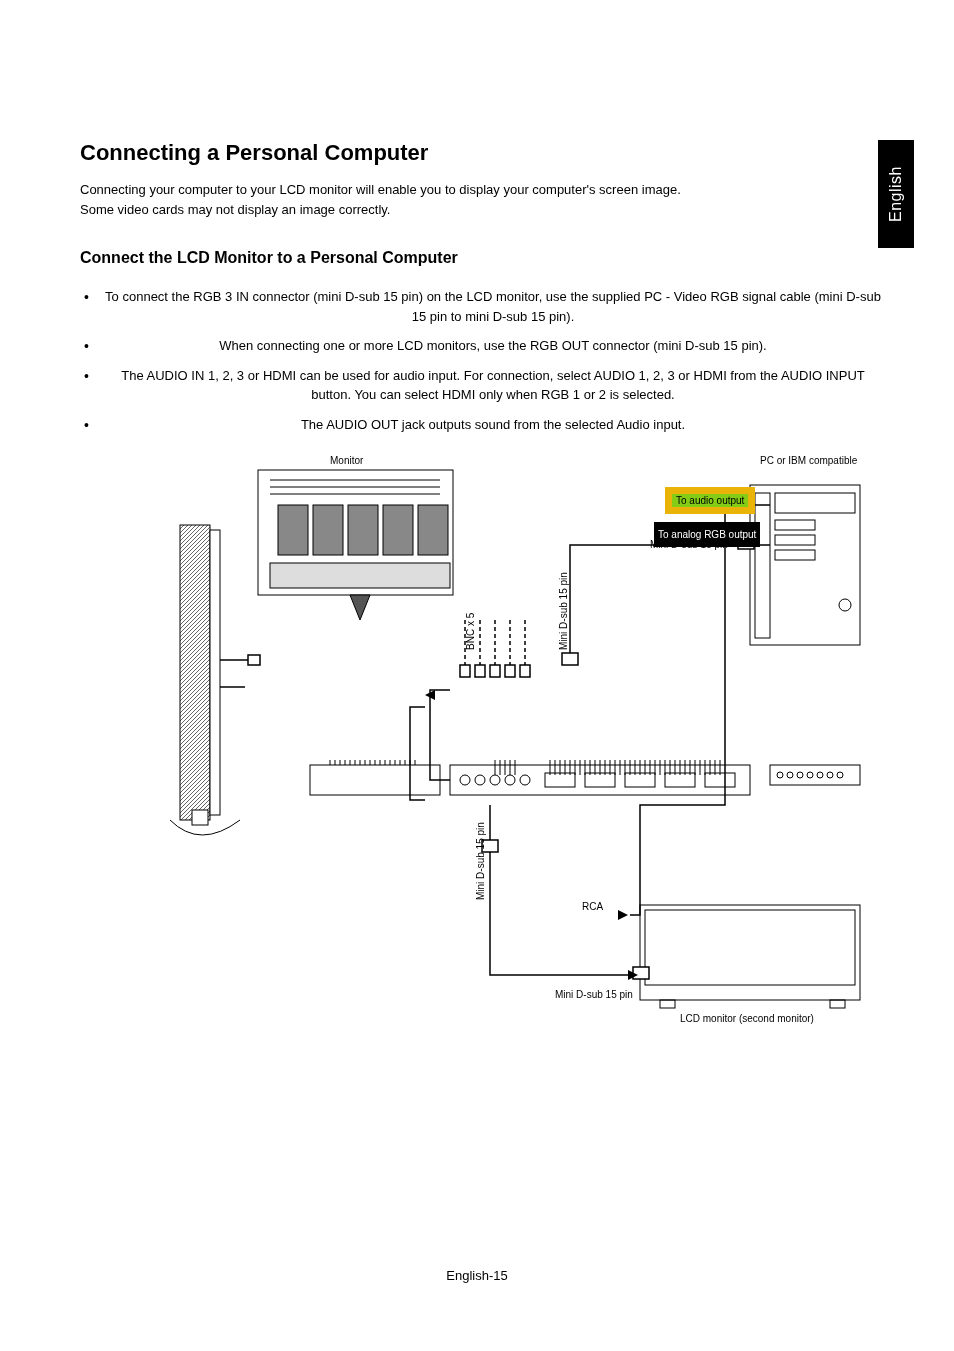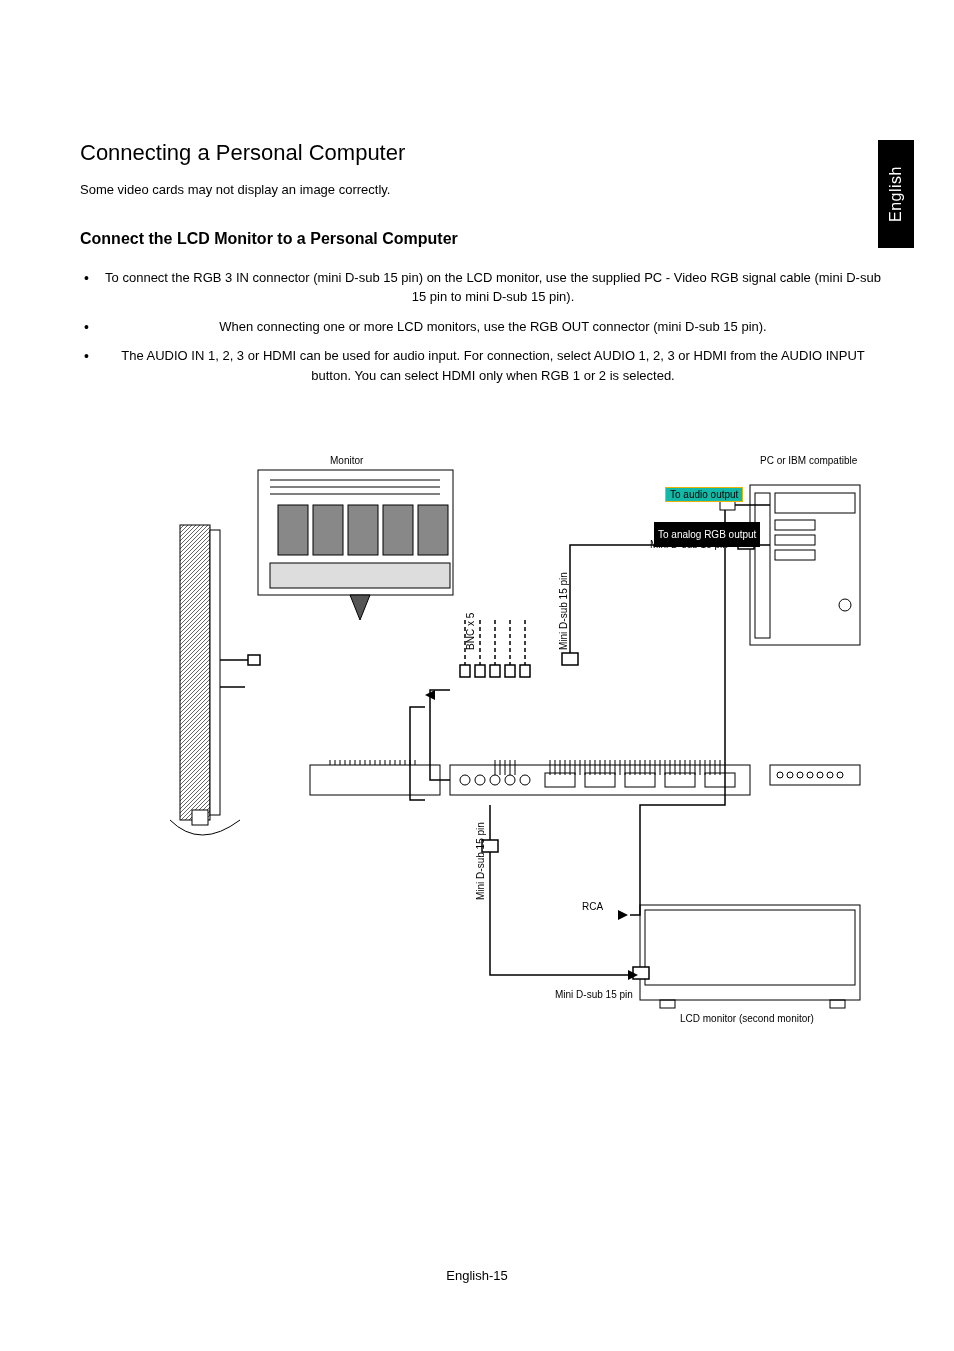--- a/index.html
+++ b/index.html
@@ -25,21 +25,21 @@
     justify-content: center;
   }
   .side-tab span {
     transform: rotate(-90deg);
     font-size: 16px;
     letter-spacing: 0.5px;
     white-space: nowrap;
   }
   h1 {
     font-size: 22px;
-    font-weight: normal;
+    font-weight: bold;
     margin-bottom: 14px;
   }
   .intro {
     font-size: 13px;
     line-height: 1.5;
     margin-bottom: 30px;
   }
   h2 {
     font-size: 16px;
     font-weight: bold;
@@ -75,23 +75,23 @@
     font-size: 10px;
     font-family: Arial, Helvetica, sans-serif;
     white-space: nowrap;
   }
   .lbl.inv {
     background: #000;
     color: #fff;
     padding: 7px 4px;
   }
   .lbl.box {
-    border: 1px solid #eab308;
+    border: 7px solid #eab308;
     padding: 1px 4px;
-    background: #14b8a6;
+    background: #84cc16;
   }
   .lbl.vert {
     transform: rotate(-90deg);
     transform-origin: left top;
   }
   .footer {
     position: absolute;
     bottom: 68px;
     left: 0;
     width: 100%;
@@ -102,29 +102,31 @@
 </head>
 <body>
 
 <div class="side-tab">
   <span>English</span>
 </div>
 
 <h1>Connecting a Personal Computer</h1>
 
 <div class="intro">
+  <div>Connecting your computer to your LCD monitor will enable you to display your computer's screen image.</div>
   <div>Some video cards may not display an image correctly.</div>
 </div>
 
 <h2>Connect the LCD Monitor to a Personal Computer</h2>
 
 <ul class="bullets">
   <li>To connect the RGB 3 IN connector (mini D-sub 15 pin) on the LCD monitor, use the supplied PC - Video RGB signal cable (mini D-sub 15 pin to mini D-sub 15 pin).</li>
   <li>When connecting one or more LCD monitors, use the RGB OUT connector (mini D-sub 15 pin).</li>
   <li>The AUDIO IN 1, 2, 3 or HDMI can be used for audio input. For connection, select AUDIO 1, 2, 3 or HDMI from the AUDIO INPUT button.  You can select HDMI only when RGB 1 or 2 is selected.</li>
+  <li>The AUDIO OUT jack outputs sound from the selected Audio input.</li>
 </ul>
 
 <div class="diagram">
   <svg viewBox="0 0 720 580">
 
     <g stroke="#000" stroke-width="1" fill="none">
 
       <rect x="108" y="15" width="195" height="125" fill="#fff"></rect>
 
       <line x1="120" y1="25" x2="290" y2="25"></line>

